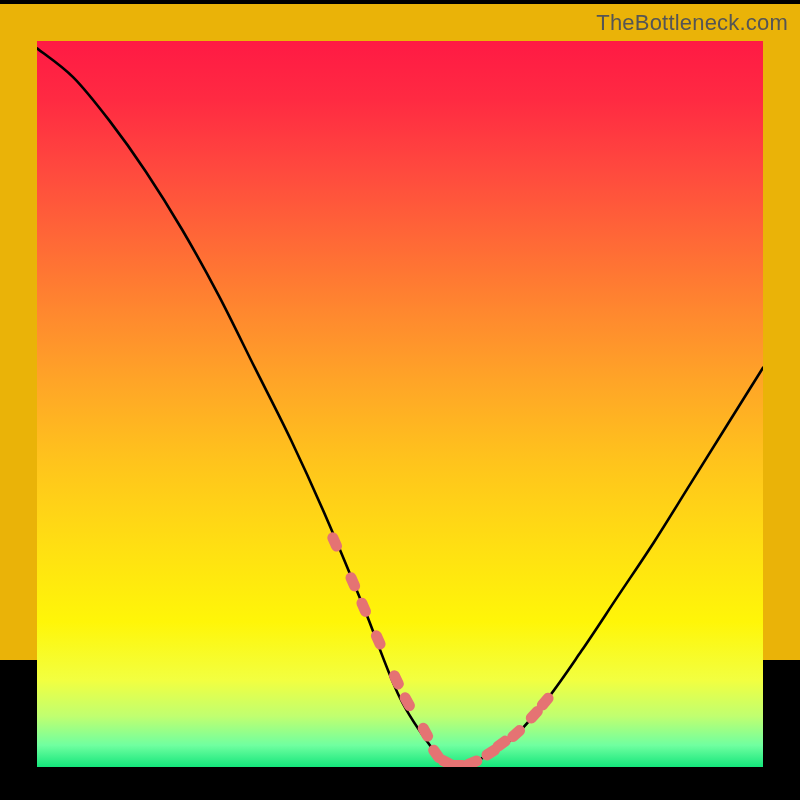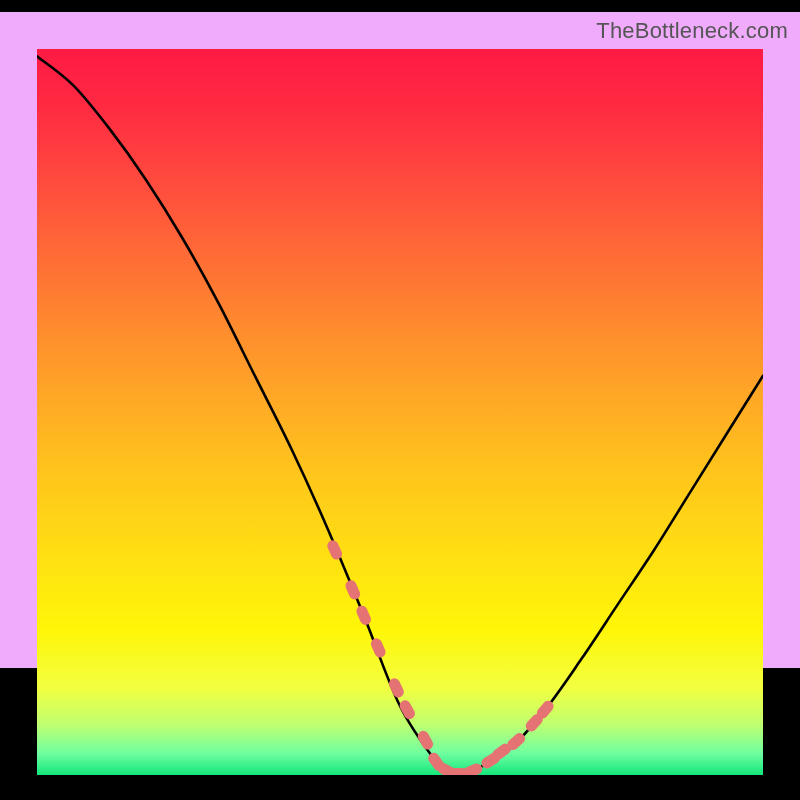--- a/index.html
+++ b/index.html
@@ -6,25 +6,25 @@
     margin: 0;
     padding: 0;
     background: #000;
     width: 800px;
     height: 800px;
     overflow: hidden;
     font-family: Arial, sans-serif;
   }
   .frame {
     position: absolute;
-    top: 12px;
+    top: 4px;
     left: 0;
     width: 800px;
     height: 656px;
-    background: #f0abfc;
+    background: #eab308;
   }
   .plot {
     position: absolute;
     top: 37px;
     left: 37px;
     width: 726px;
     height: 726px;
     background: linear-gradient(to bottom,
       #ff1a44 0%,
       #ff2a42 8%,

